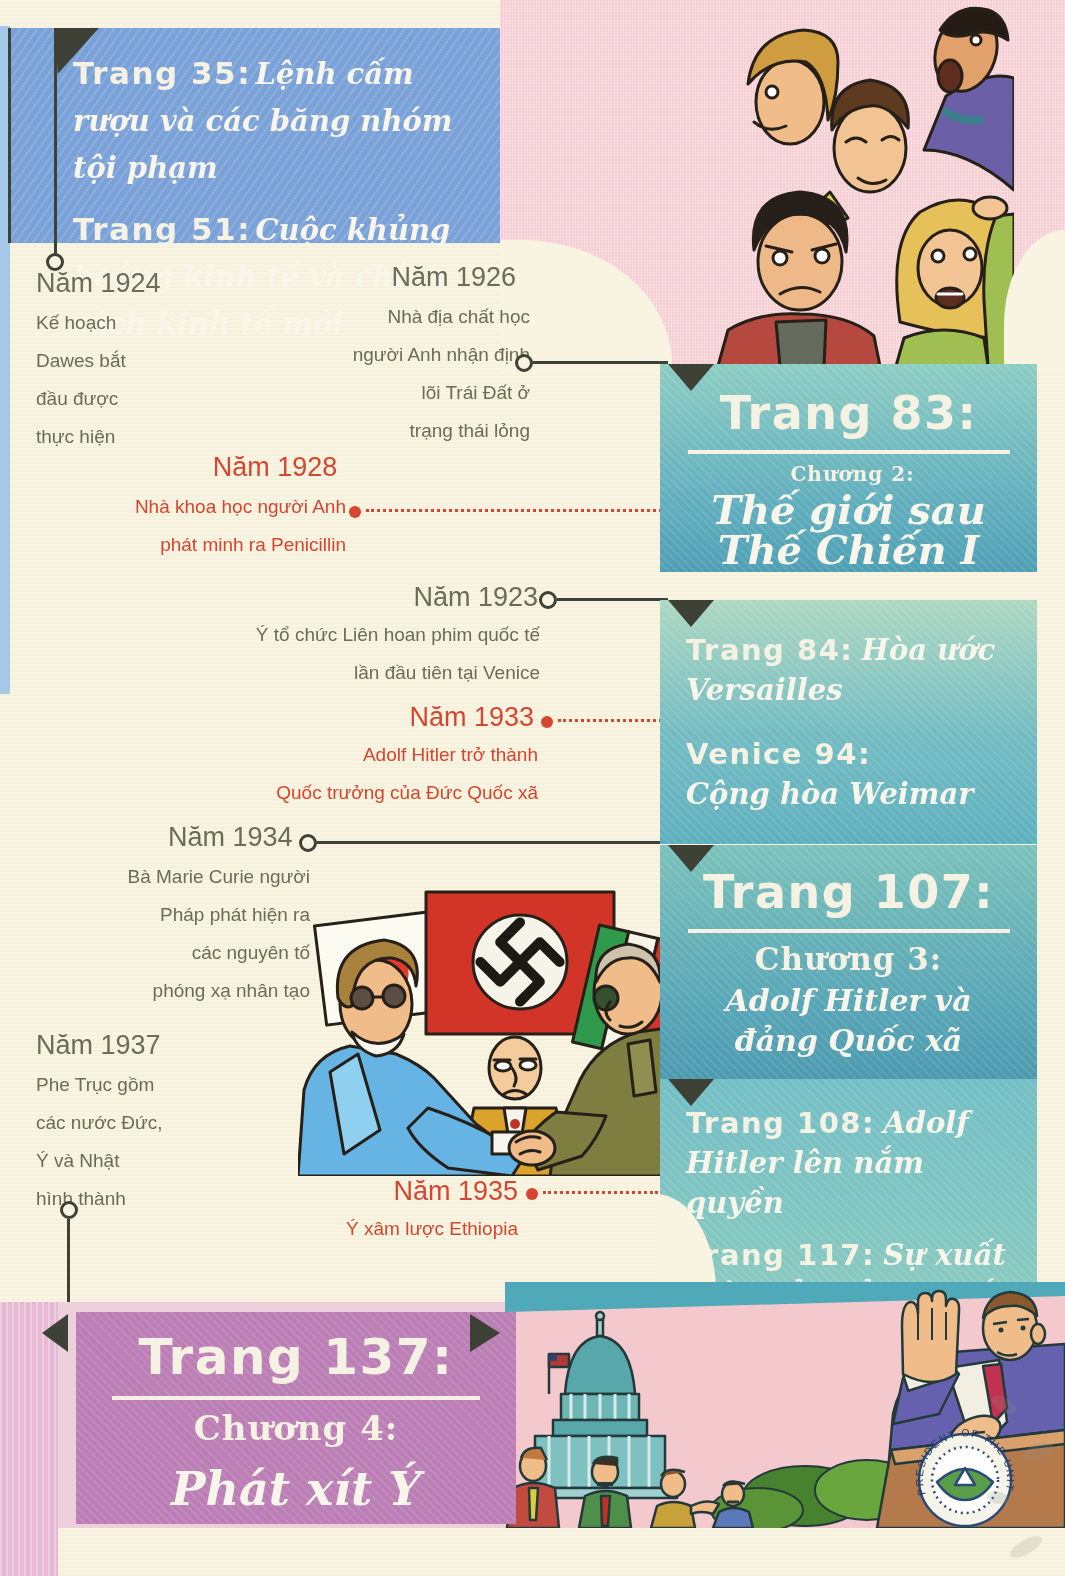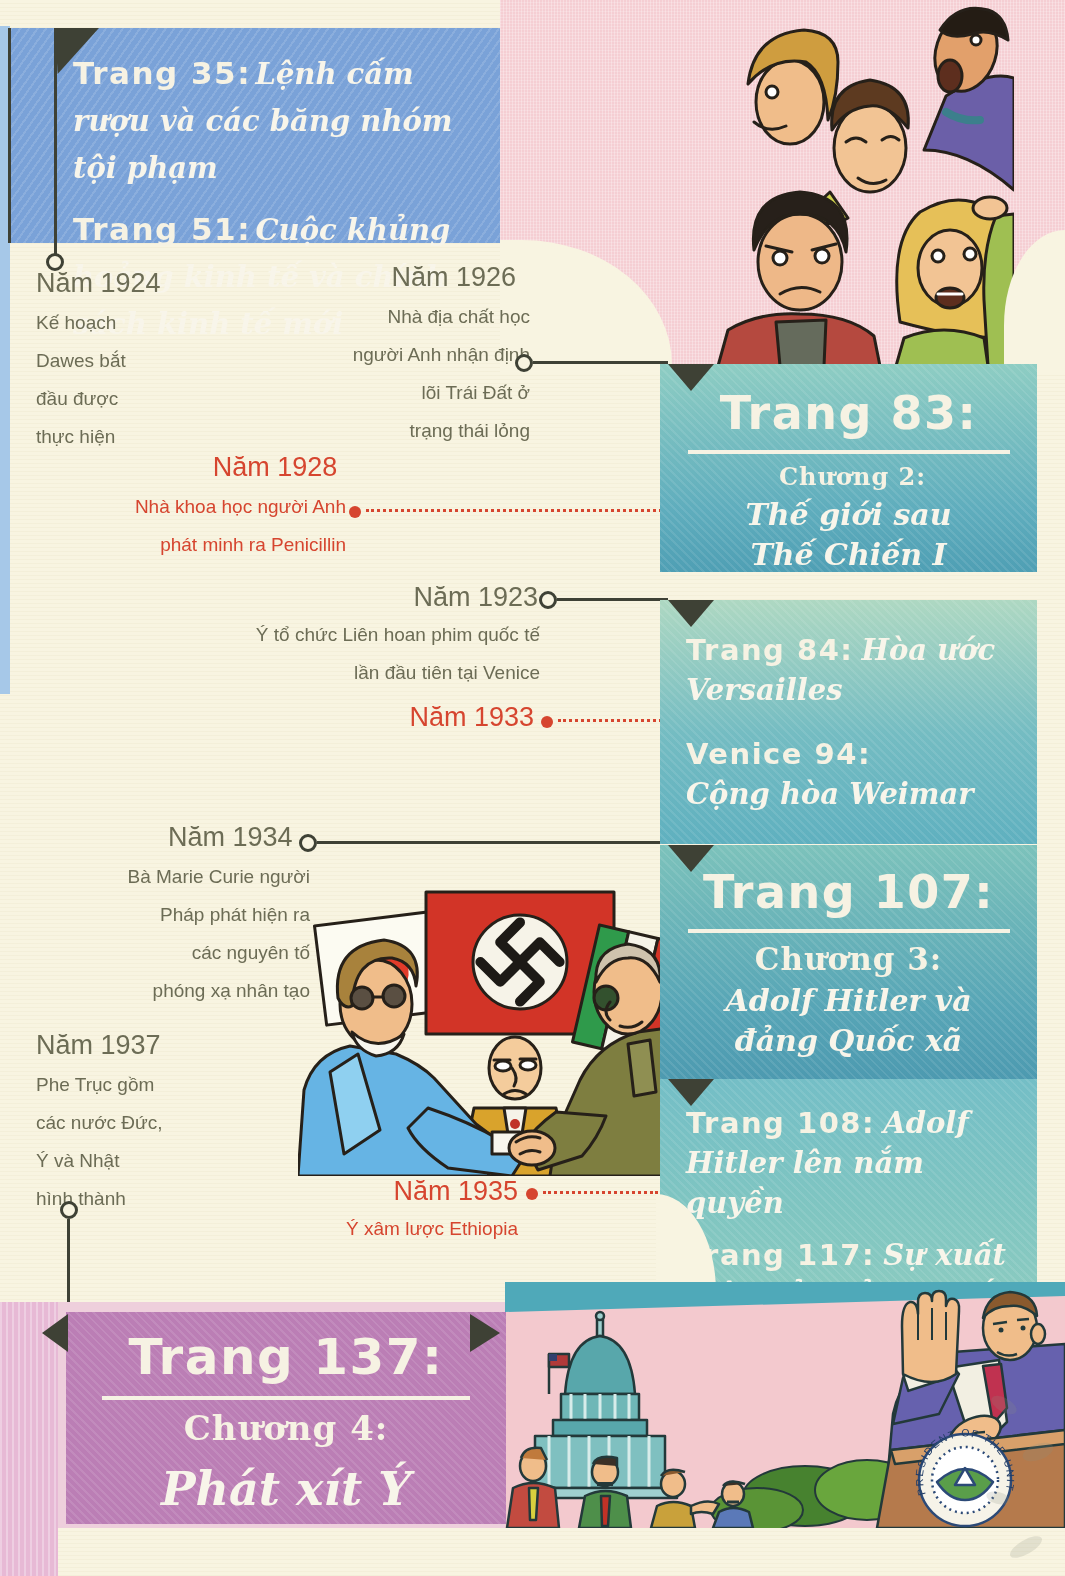--- a/index.html
+++ b/index.html
@@ -145,20 +145,22 @@
   <div class="abs rdot" style="left:349px;top:506px;"></div>
   <div class="abs dotline" style="left:366px;top:509px;width:296px;"></div>
 
   <div class="abs year t-right" style="left:396px;top:580px;width:142px;">Năm 1923</div>
   <div class="abs evt t-right" style="left:130px;top:616px;width:410px;">Ý tổ chức Liên hoan phim quốc tế
 lần đầu tiên tại Venice</div>
   <div class="abs ring" style="left:539px;top:591px;"></div>
   <div class="abs hline" style="left:557px;top:598px;width:111px;height:3px;"></div>
 
   <div class="abs year t-right red" style="left:392px;top:700px;width:142px;">Năm 1933</div>
+  <div class="abs evt t-right red" style="left:180px;top:736px;width:358px;">Adolf Hitler trở thành
+Quốc trưởng của Đức Quốc xã</div>
   <div class="abs rdot" style="left:541px;top:716px;"></div>
   <div class="abs dotline" style="left:558px;top:719px;width:104px;"></div>
 
   <div class="abs year" style="left:168px;top:820px;width:140px;">Năm 1934</div>
   <div class="abs evt t-right" style="left:28px;top:858px;width:282px;">Bà Marie Curie người
 Pháp phát hiện ra
 các nguyên tố
 phóng xạ nhân tạo</div>
   <div class="abs ring" style="left:299px;top:834px;"></div>
   <div class="abs hline" style="left:317px;top:841px;width:351px;height:3px;"></div>
@@ -232,22 +234,22 @@
         <ellipse cx="234" cy="272" rx="23" ry="17" fill="#f0bd8a"></ellipse>
         <path d="M218 266 q12 -8 24 -4 M222 278 q10 -6 20 -2" fill="none"></path>
       </g>
     </g>
   </svg>
 
   <div class="abs teal" style="left:660px;top:364px;width:377px;height:208px;">
     <div class="notch" style="position:absolute;left:8px;top:0;width:46px;height:27px;clip-path:polygon(0 0,100% 0,50% 100%);"></div>
     <div class="fancy t-center" style="font-size:46px;margin-top:22px;">Trang 83:</div>
     <div class="rule" style="width:322px;margin:10px auto 8px auto;"></div>
-    <div class="chap t-center" style="font-size:24px;margin-left:8px;">Chương 2:</div>
-    <div class="script t-center" style="font-size:30px;line-height:40px;white-space:pre-line;margin-top:4px;">Thế giới sau
+    <div class="chap t-center" style="font-size:20px;margin-left:8px;">Chương 2:</div>
+    <div class="script t-center" style="font-size:40px;line-height:40px;white-space:pre-line;margin-top:4px;">Thế giới sau
 Thế Chiến I</div>
   </div>
 
   <div class="abs teal-b" style="left:660px;top:600px;width:377px;height:244px;padding:30px 8px 0 26px;box-sizing:border-box;">
     <div class="notch" style="position:absolute;left:8px;top:0;width:46px;height:27px;clip-path:polygon(0 0,100% 0,50% 100%);"></div>
     <div class="sec">
       <span class="fancy">Trang 84:</span>
       <span class="script">Hòa ước Versailles</span>
     </div>
     <div class="sec">
@@ -355,21 +357,21 @@
         <defs>
             <path id="sealArc" d="M 421 212 A 42 42 0 1 1 499 212"></path>
           </defs>
         <text font-size="10.5" fill="#223d66" letter-spacing="1.5" stroke="none" font-family="Liberation Sans, sans-serif">
           <textPath href="#sealArc">PRESIDENT OF THE UNITE</textPath>
         </text>
       </g>
     </g>
   </svg>
 
-  <div class="abs magenta-box" style="left:66px;top:1312px;width:440px;height:212px;padding-top:16px;box-sizing:border-box;">
+  <div class="abs magenta-box" style="left:76px;top:1312px;width:440px;height:212px;padding-top:16px;box-sizing:border-box;">
     <div class="fancy t-center" style="font-size:50px;">Trang 137:</div>
     <div class="rule" style="width:368px;margin:10px auto 8px auto;"></div>
     <div class="chap t-center" style="font-size:34px;">Chương 4:</div>
     <div class="script t-center" style="font-size:46px;margin-top:14px;">Phát xít Ý</div>
   </div>
   <div class="abs notch" style="left:42px;top:1314px;width:26px;height:38px;clip-path:polygon(100% 0,100% 100%,0 50%);"></div>
   <div class="abs notch" style="left:470px;top:1314px;width:30px;height:38px;clip-path:polygon(0 0,100% 50%,0 100%);"></div>
 
   <div class="abs smudge" style="left:990px;top:1398px;width:28px;height:14px;transform:rotate(30deg);"></div>
   <div class="abs smudge" style="left:1022px;top:1444px;width:32px;height:16px;transform:rotate(-20deg);"></div>

